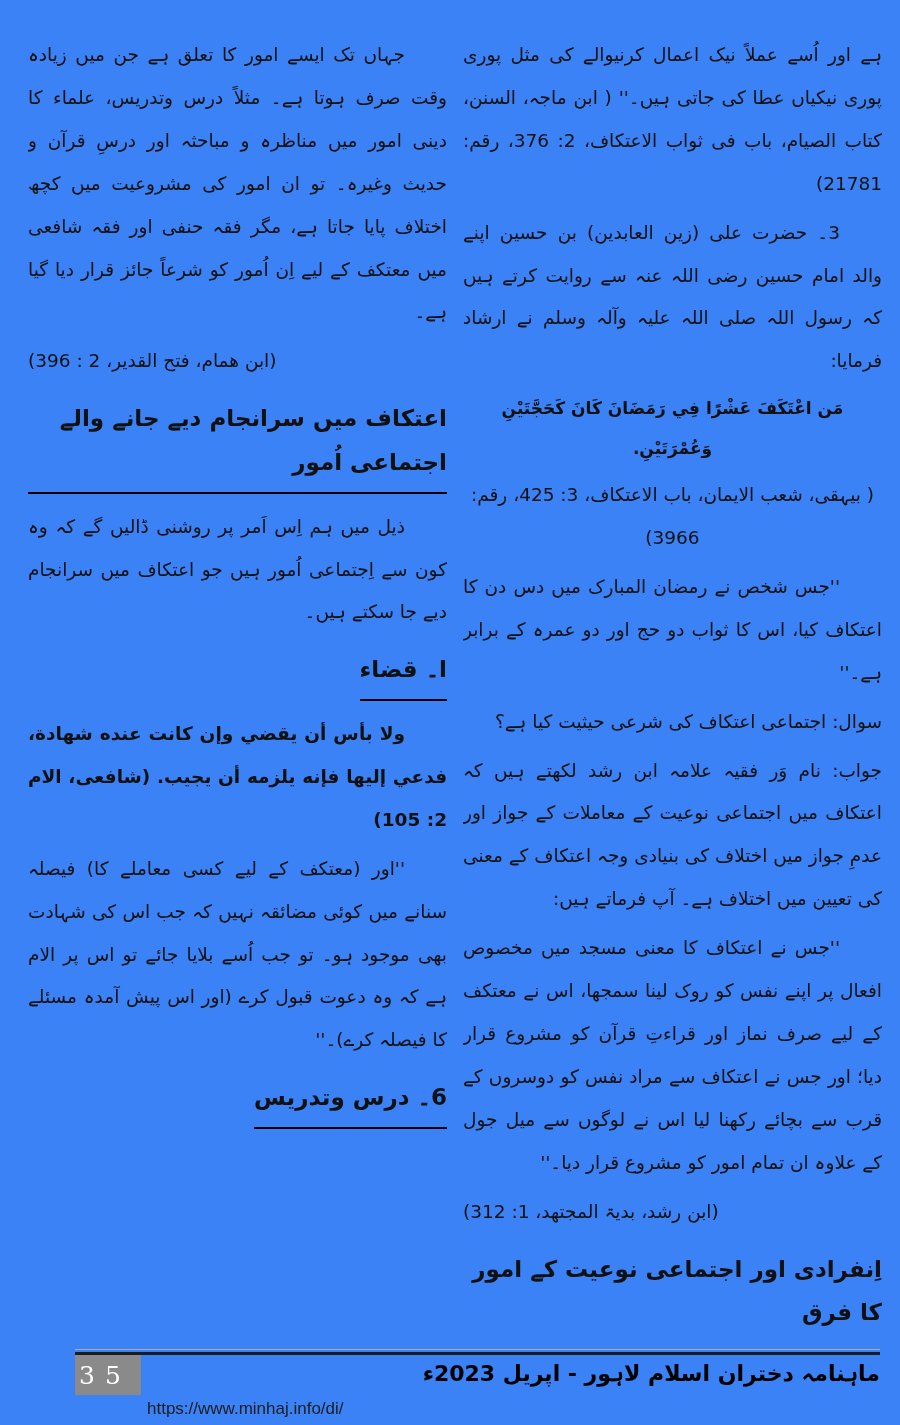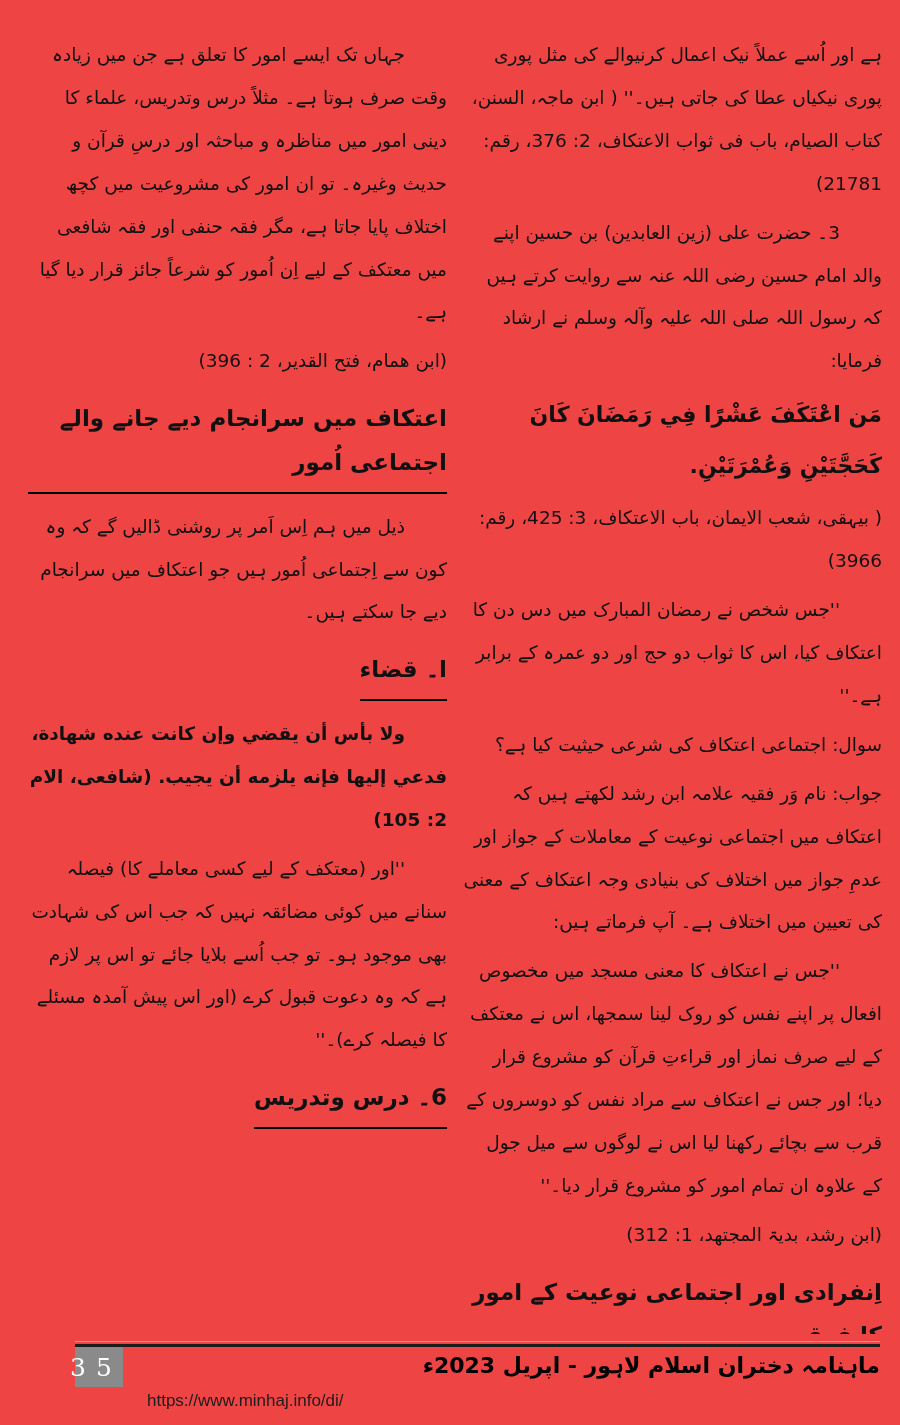--- a/index.html
+++ b/index.html
@@ -1,75 +1,75 @@
 <!DOCTYPE html>
 <html><head>
 <meta charset="utf-8">
 <style>
   html,body { margin:0; padding:0; background:#fff; }
   .page {
-    position:relative; width:900px; height:1425px; background:#ef4444;
+    position:relative; width:900px; height:1425px; background:#3b82f6;
     font-family:"DejaVu Sans", sans-serif; color:#111; overflow:hidden;
   }
   .columns {
     position:absolute; top:34px; left:28px; right:18px; height:1300px;
     display:flex; gap:16px;
   }
   .col {
     flex:1 1 0; direction:rtl; text-align:justify; overflow:hidden;
     font-size:18.5px; line-height:2.32; height:100%;
   }
-  .col p { margin:0 0 6px 0;text-align:right; }
+  .col p { margin:0 0 6px 0; }
   .para-indent { text-indent:42px; }
   .quote { text-indent:42px; }
   .ref-left { text-align:left; }
   .ref-center { text-align:center; }
-  .arabic-center { text-align:center; font-weight:bold; font-size:22px; }
+  .arabic-center { text-align:center; font-weight:bold; font-size:17px; }
   .arabic-flow { font-weight:bold; text-indent:42px; }
   .h-block { margin:14px 0 12px 0; text-align:right; }
   .h-underline {
     display:inline-block; font-weight:bold; font-size:23px;
     border-bottom:2.5px solid #000; padding-bottom:7px; line-height:1.9;
   }
   .footer { position:absolute; left:75px; right:20px; bottom:6px; }
   .rule-thin { border-top:1.5px solid #aaa; }
   .rule-thick { border-top:3.5px solid #1c1c1c; margin-top:2px; }
   .footer-row { display:flex; justify-content:space-between; align-items:flex-start; }
   .page-number-box {
-    width:48px; height:40px; background:#8a8a8a; color:#fff;
+    width:66px; height:40px; background:#8a8a8a; color:#fff;
     font-family:"DejaVu Serif", serif; font-size:25px; letter-spacing:10px;
     display:flex; align-items:center; justify-content:center;
     padding-right:6px; box-sizing:border-box;
   }
   .magazine-title {
     direction:rtl; font-weight:bold; font-size:22px; margin-top:6px; color:#000;
   }
   .source-url {
     font-family:"Liberation Sans", sans-serif; font-size:17px; color:#1c1c1c;
-    margin:4px 0 8px 72px;
+    margin:4px 0 0 72px;
   }
 </style>
 </head>
 <body>
 
 <div class="page">
   <div class="columns">
 
     <div class="col" lang="ur">
       <p class="para-indent">جہاں تک ایسے امور کا تعلق ہے جن میں زیادہ وقت صرف ہوتا ہے۔ مثلاً درس وتدریس، علماء کا دینی امور میں مناظرہ و مباحثہ اور درسِ قرآن و حدیث وغیرہ۔ تو ان امور کی مشروعیت میں کچھ اختلاف پایا جاتا ہے، مگر فقہ حنفی اور فقہ شافعی میں معتکف کے لیے اِن اُمور کو شرعاً جائز قرار دیا گیا ہے۔</p>
       <p class="ref-left">(ابن ھمام، فتح القدیر، 2 : 396)</p>
       <div class="h-block">
         <span class="h-underline">اعتکاف میں سرانجام دیے جانے والے اجتماعی اُمور</span>
       </div>
       <p class="para-indent">ذیل میں ہم اِس اَمر پر روشنی ڈالیں گے کہ وہ کون سے اِجتماعی اُمور ہیں جو اعتکاف میں سرانجام دیے جا سکتے ہیں۔</p>
       <div class="h-block">
         <span class="h-underline">ا۔ قضاء</span>
       </div>
       <p class="arabic-flow">ولا بأس أن يقضي وإن كانت عنده شهادة، فدعي إليها فإنه يلزمه أن يجيب. (شافعی، الام 2: 105)</p>
-      <p class="quote">''اور (معتکف کے لیے کسی معاملے کا) فیصلہ سنانے میں کوئی مضائقہ نہیں کہ جب اس کی شہادت بھی موجود ہو۔ تو جب اُسے بلایا جائے تو اس پر لازم ہے کہ وہ دعوت قبول کرے (اور اس پیش آمدہ مسئلے کا فیصلہ کرے)۔''</p>
+      <p class="quote">''اور (معتکف کے لیے کسی معاملے کا) فیصلہ سنانے میں کوئی مضائقہ نہیں کہ جب اس کی شہادت بھی موجود ہو۔ تو جب اُسے بلایا جائے تو اس پر الام ہے کہ وہ دعوت قبول کرے (اور اس پیش آمدہ مسئلے کا فیصلہ کرے)۔''</p>
       <div class="h-block">
         <span class="h-underline">6۔ درس وتدریس</span>
       </div>
 
     </div>
 
     <div class="col" lang="ur">
       <p>ہے اور اُسے عملاً نیک اعمال کرنیوالے کی مثل پوری پوری نیکیاں عطا کی جاتی ہیں۔'' ( ابن ماجہ، السنن، کتاب الصیام، باب فی ثواب الاعتکاف، 2: 376، رقم: 21781)</p>
       <p class="para-indent">3۔ حضرت علی (زین العابدین) بن حسین اپنے والد امام حسین رضی اللہ عنہ سے روایت کرتے ہیں کہ رسول اللہ صلی اللہ علیہ وآلہ وسلم نے ارشاد فرمایا:</p>
       <p class="arabic-center" lang="ar">مَن اعْتَكَفَ عَشْرًا فِي رَمَضَانَ كَانَ كَحَجَّتَيْنِ وَعُمْرَتَيْنِ.</p>

